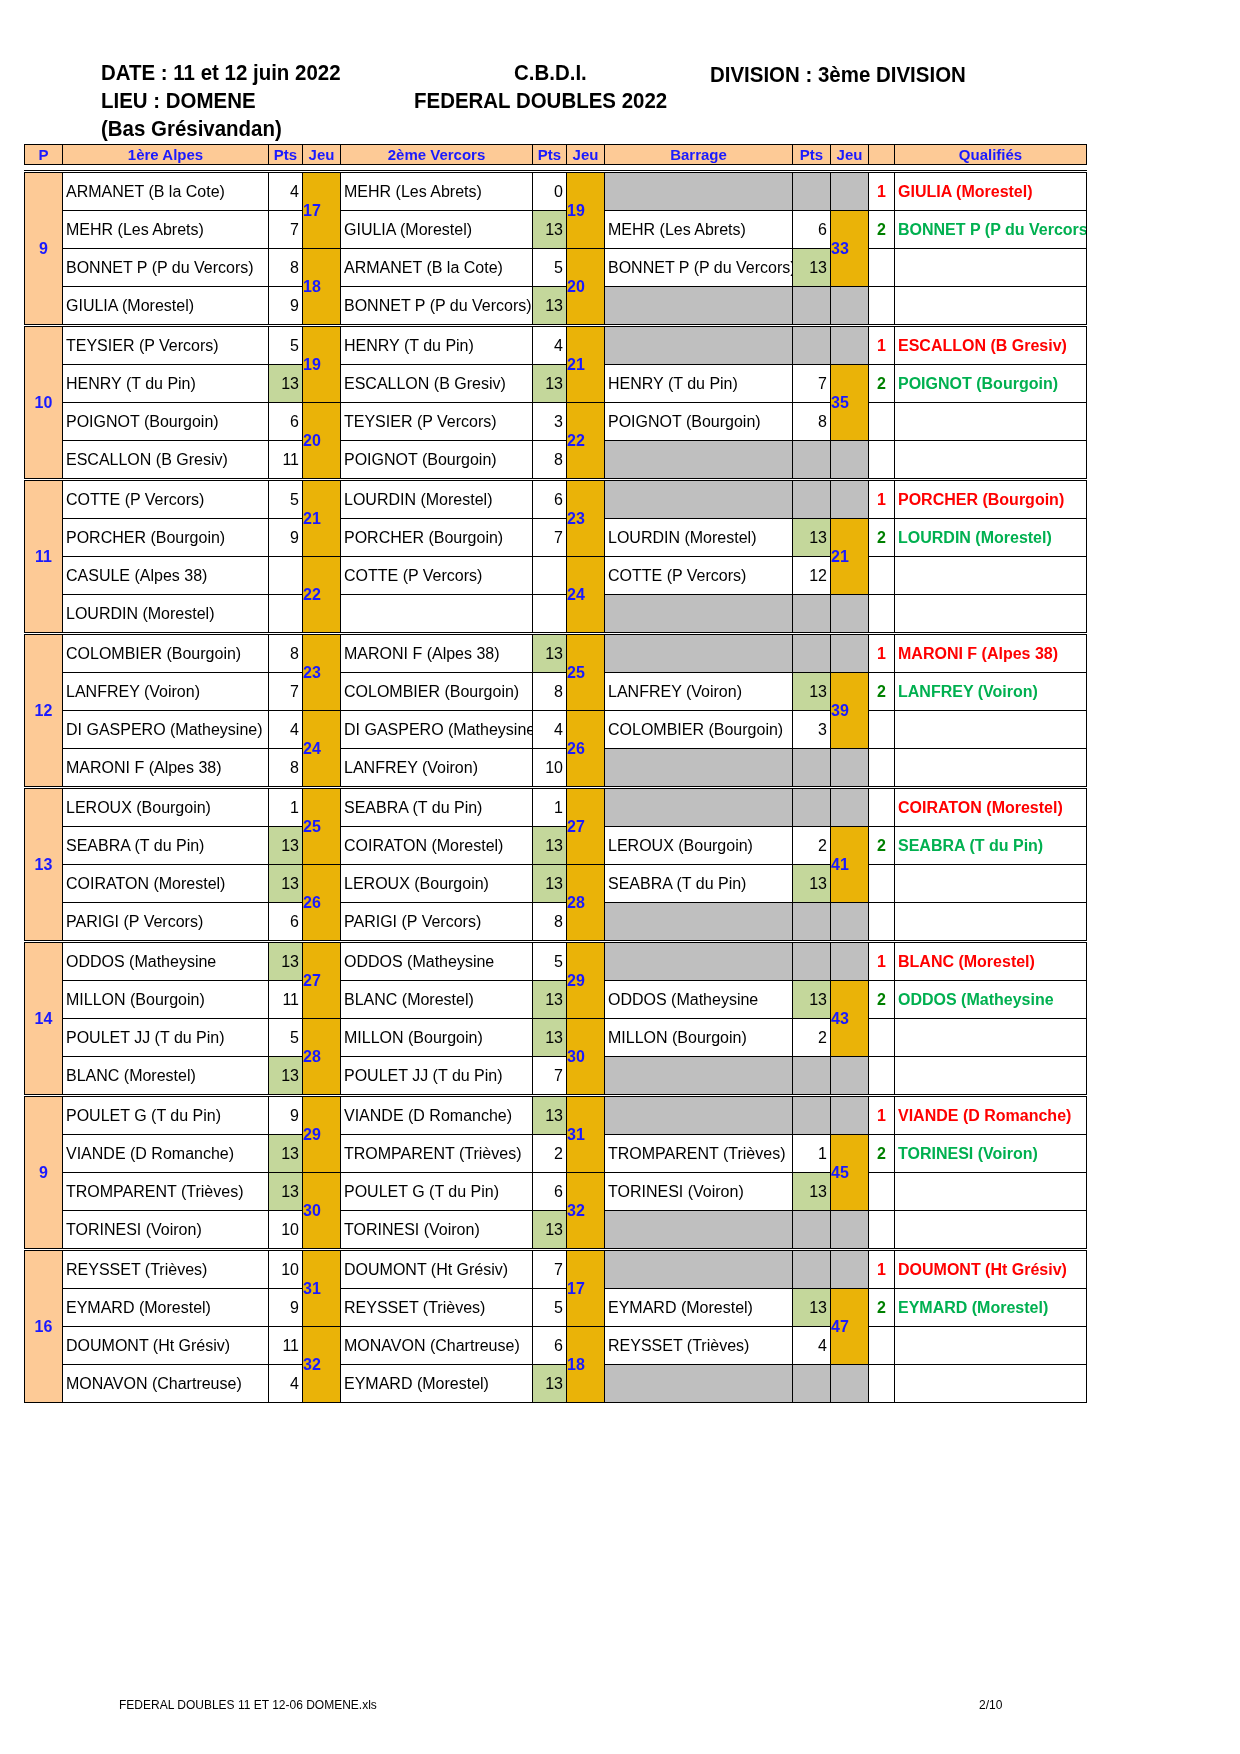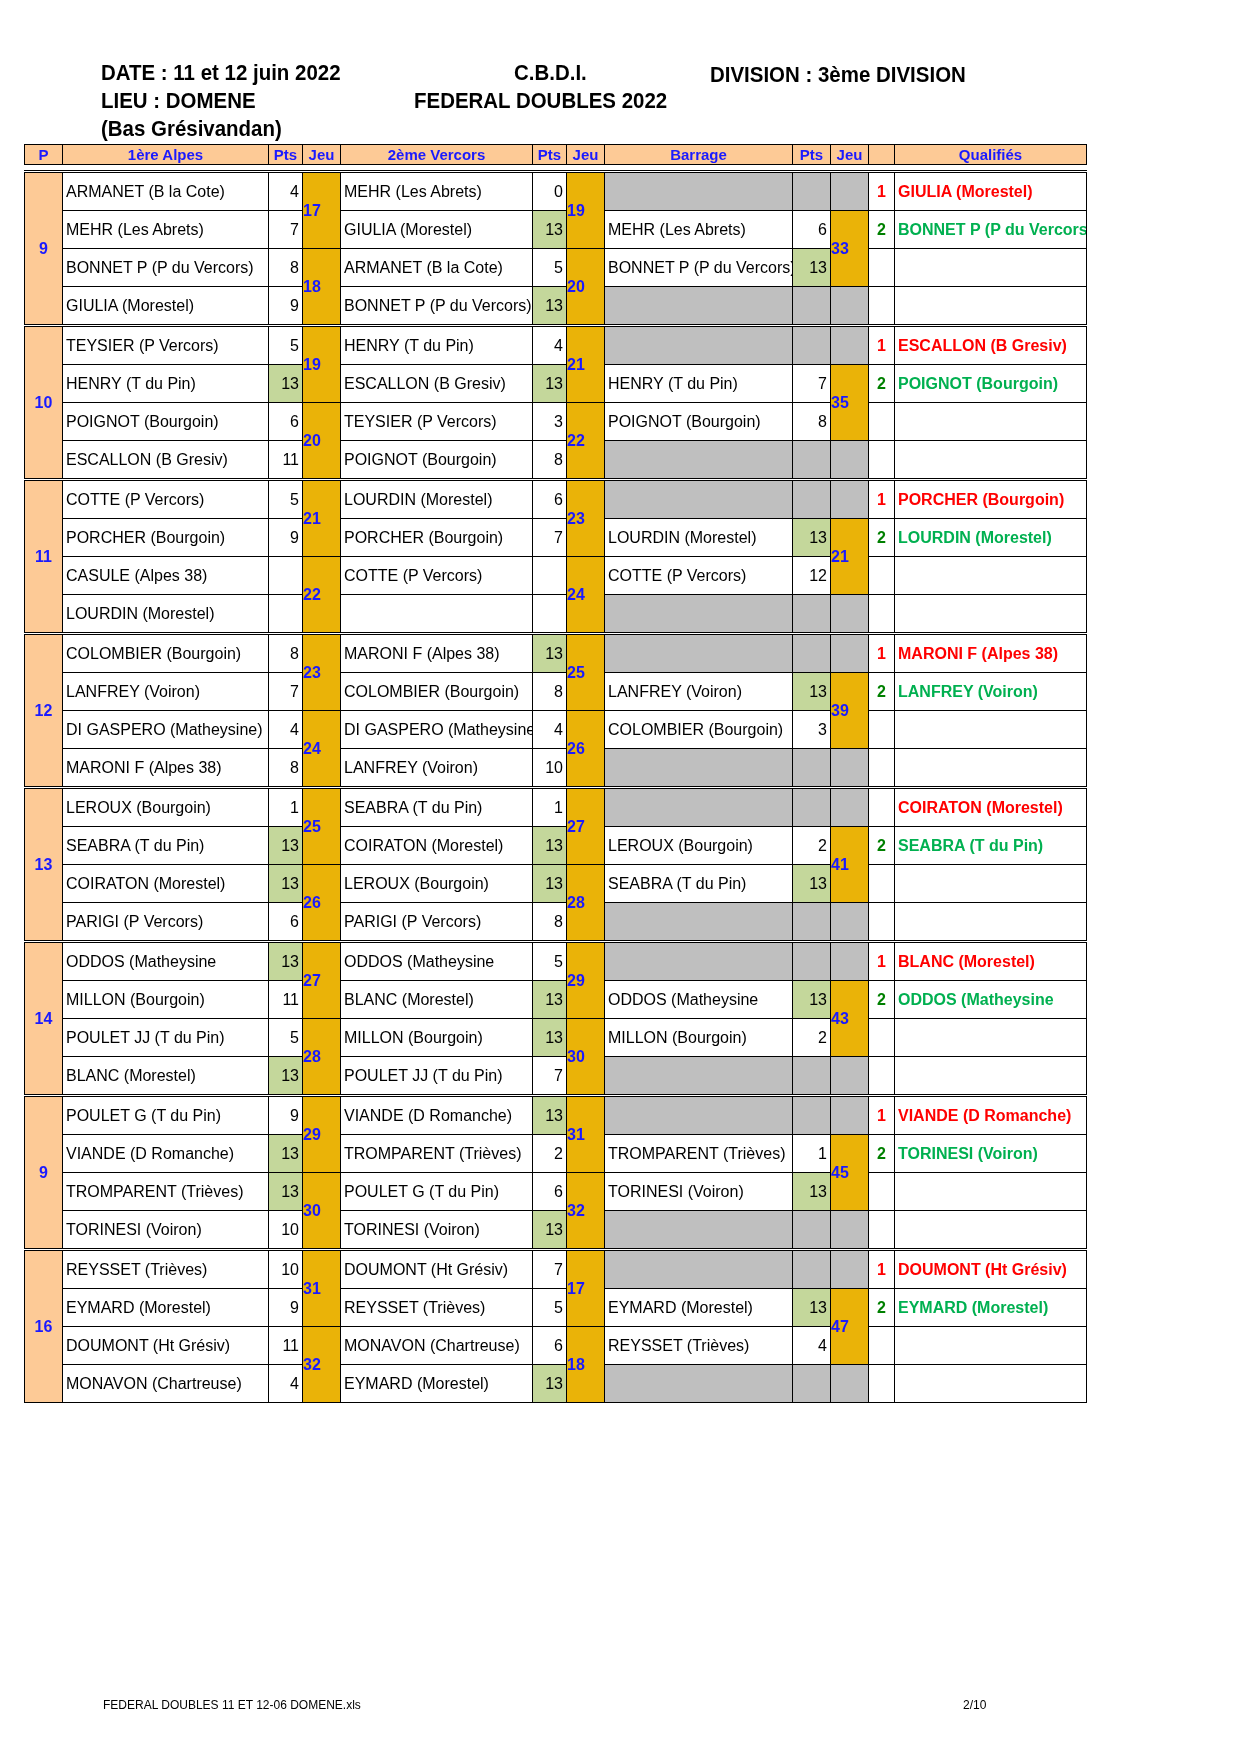--- a/index.html
+++ b/index.html
@@ -16,21 +16,21 @@
   td.pts { text-align:right; padding-right:3px !important; }
   td.win { background:#c4d79b; }
   td.grey { background:#bfbfbf; }
   td.rank { text-align:center; font-weight:bold; font-size:15px; }
   td.rank.r1 { color:#ff0000; }
   td.rank.r2 { color:#008000; }
   td.qual { font-weight:bold; font-size:15px; padding-left:3px !important; }
   td.qual.q1 { color:#ff0000; }
   td.qual.q2 { color:#00b050; }
   tr.groupstart td { border-top:3px double #000; }
-  .footer { position:absolute; top:1698px; font-size:12px; }
+  .footer { position:absolute; top:1698px; font-size:12px;margin-left:16px; }
 </style>
 </head>
 <body>
 
 <div class="hdr" style="left:101px; top:60px;">DATE : 11 et 12 juin 2022</div>
 <div class="hdr" style="left:514px; top:60px;">C.B.D.I.</div>
 <div class="hdr" style="left:710px; top:62px;">DIVISION  : 3ème DIVISION</div>
 <div class="hdr" style="left:101px; top:88px;">LIEU : DOMENE</div>
 <div class="hdr" style="left:414px; top:88px;">FEDERAL DOUBLES 2022</div>
 <div class="hdr" style="left:101px; top:116px;">(Bas Grésivandan)</div>

